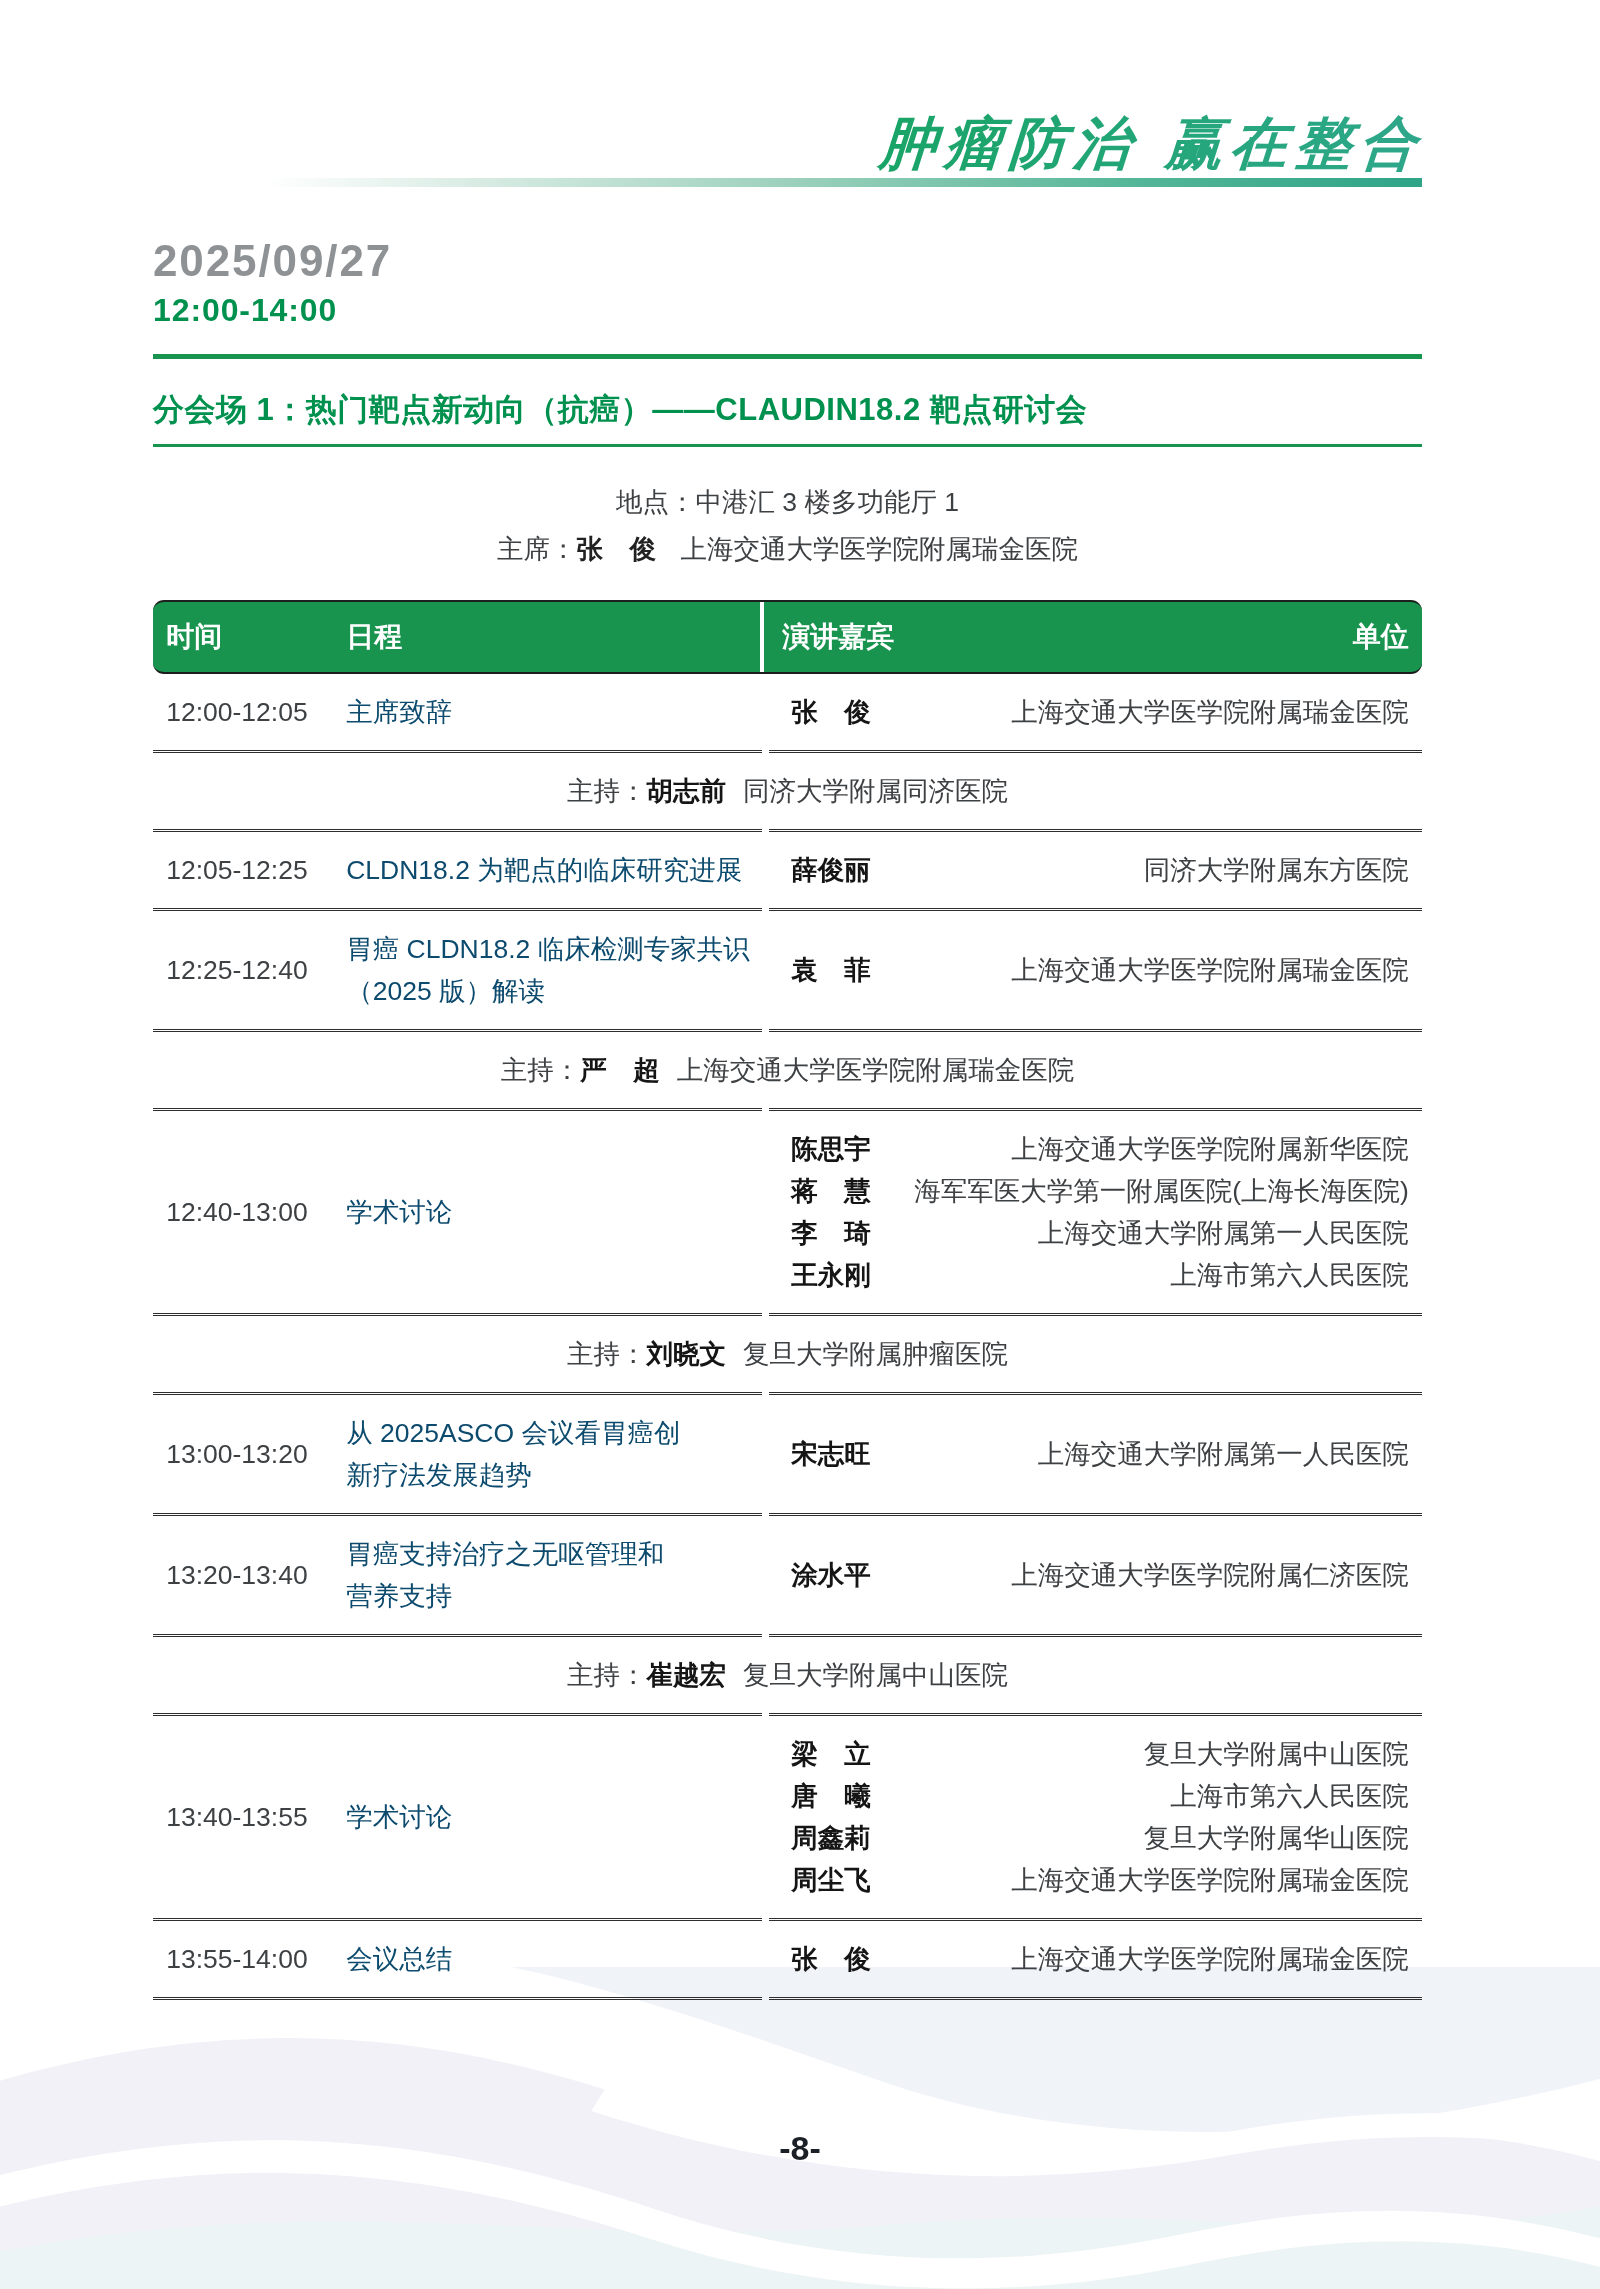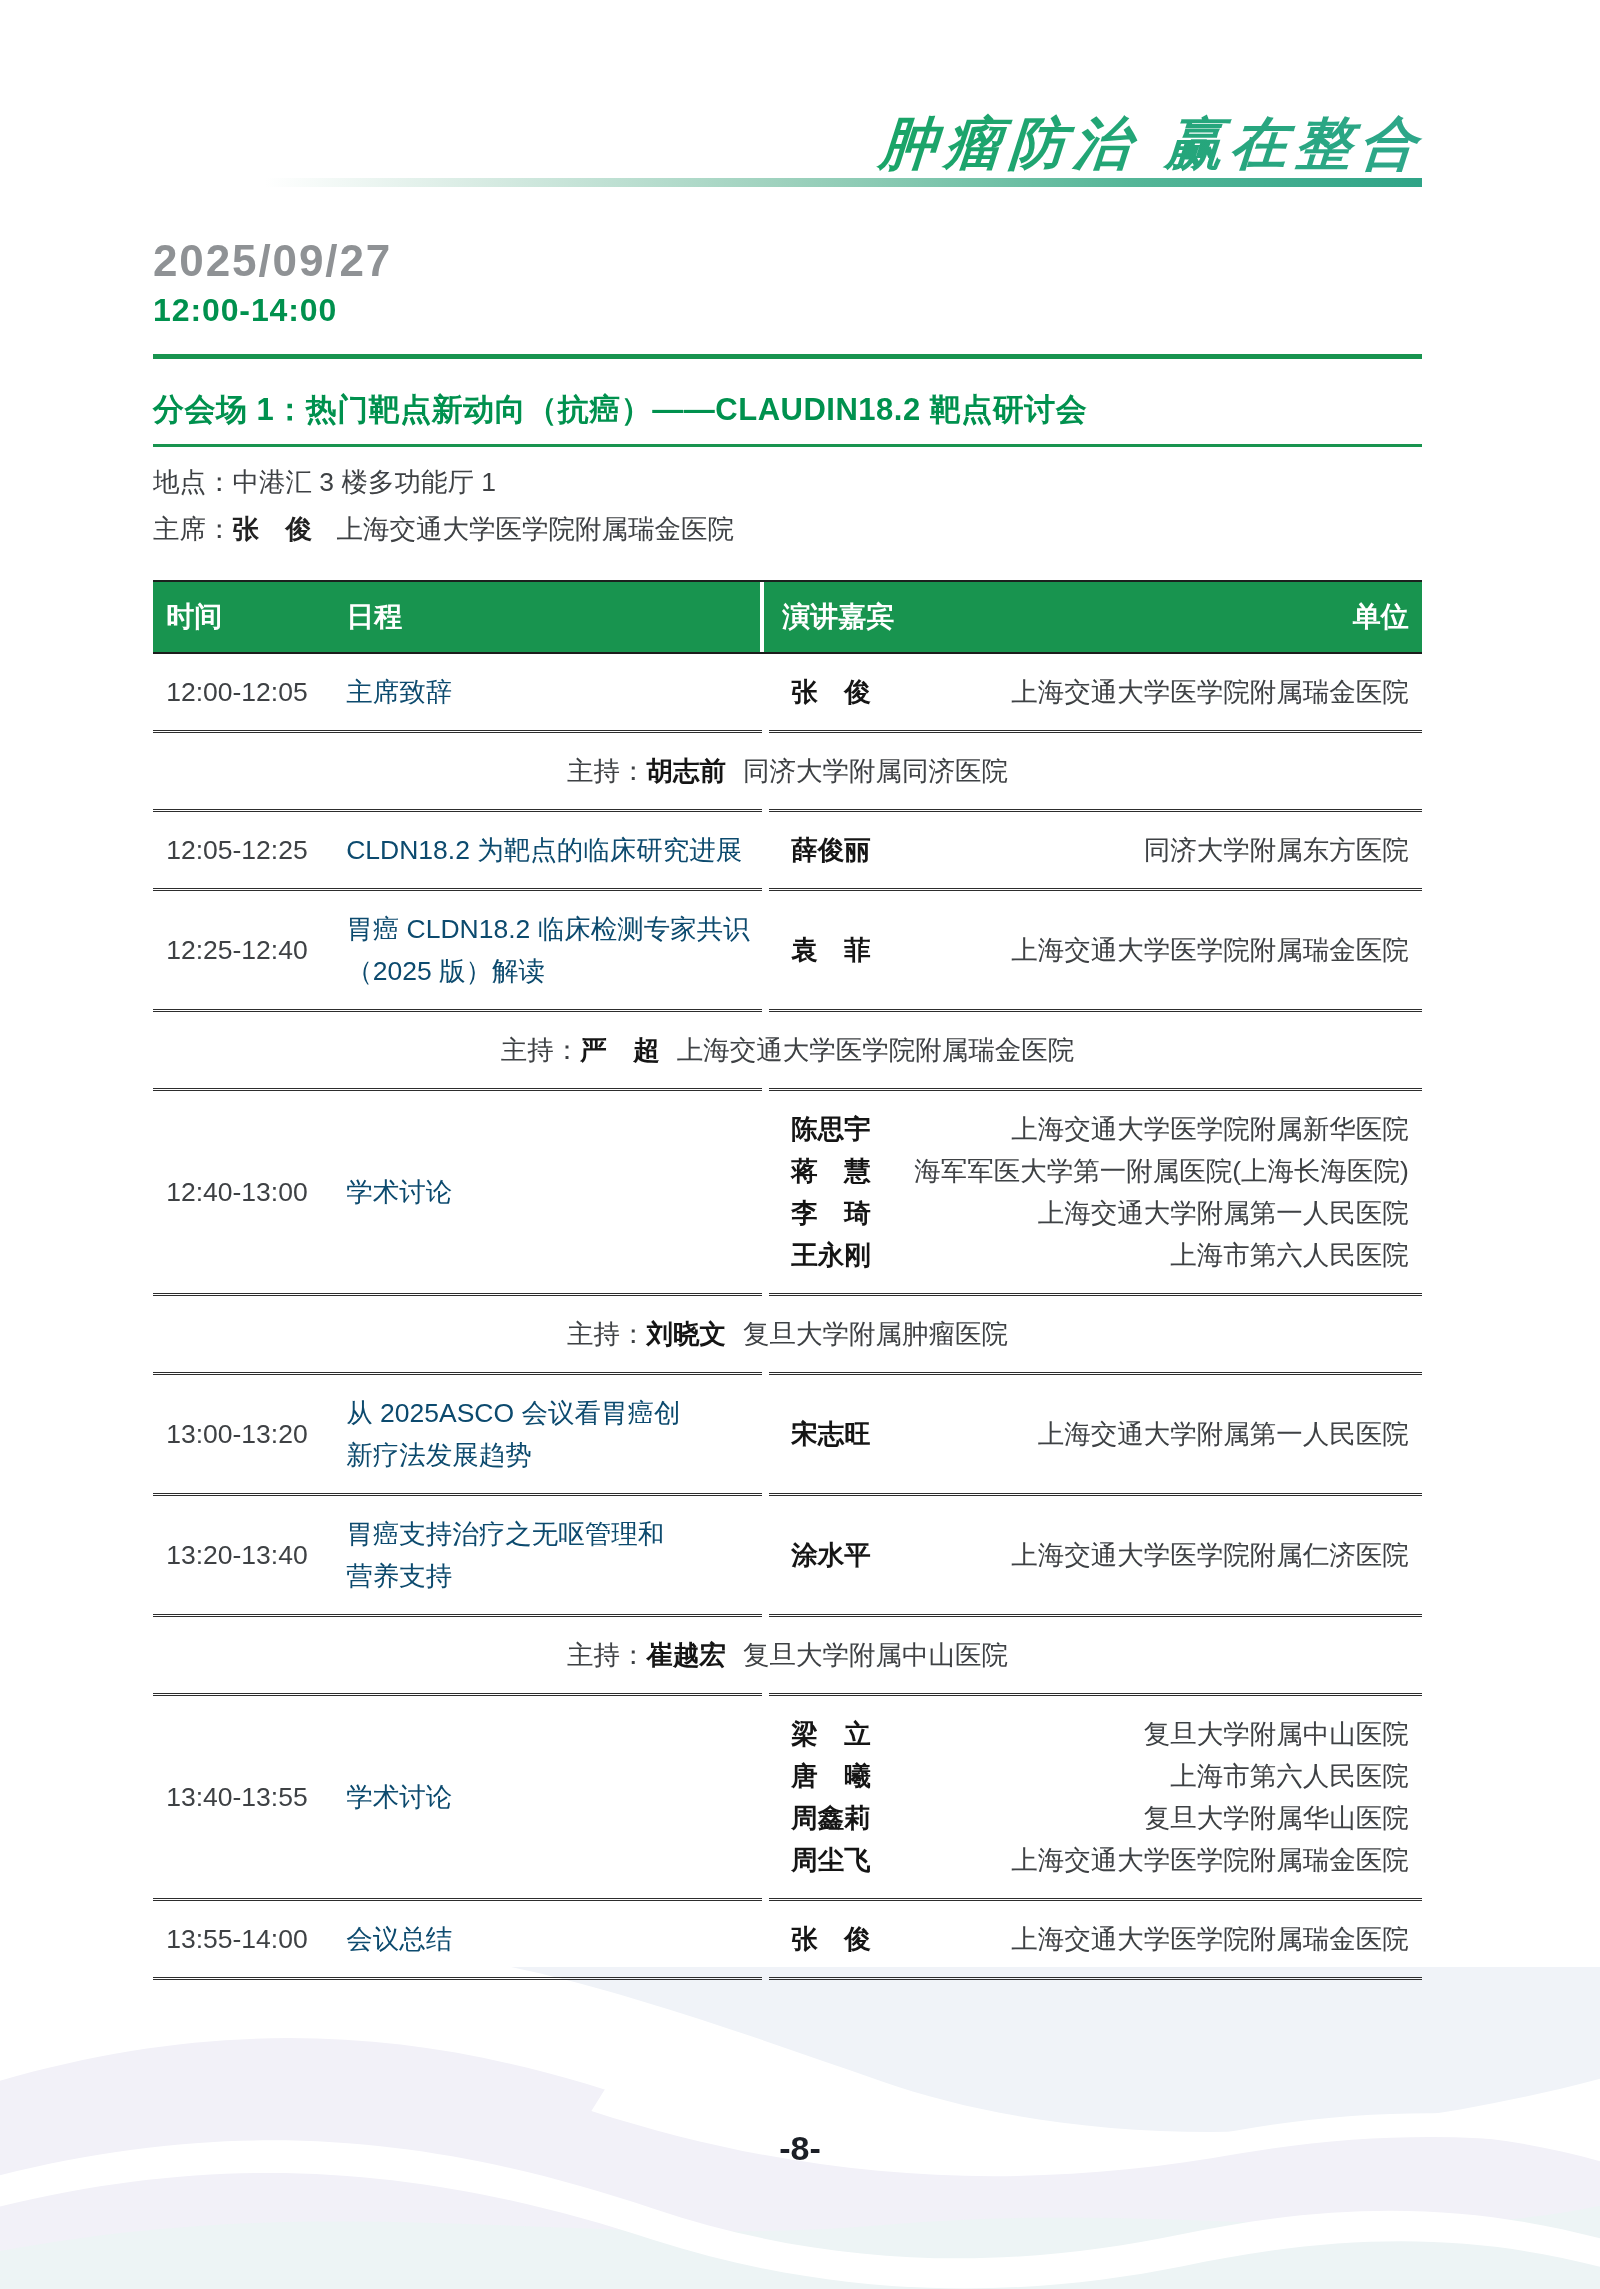--- a/index.html
+++ b/index.html
@@ -34,31 +34,31 @@
   
   .date{margin-top:49px;font-size:44px;font-weight:bold;color:#8f9295;letter-spacing:1.9px;}
   .time-range{margin-top:6px;font-size:32px;font-weight:bold;color:#00914e;letter-spacing:0.9px;}
   .green-rule{height:5.7px;background:#18944f;margin-top:24.6px;}
 
   
   .session-title{margin-top:30px;font-size:31px;font-weight:bold;color:#00914e;letter-spacing:0.5px;}
   .title-rule{height:2.8px;background:#18944f;margin-top:13.2px;}
 
   
-  .meta{margin-top:12px;font-size:26.5px;line-height:47px;color:#3e4144;}
+  .meta{margin-top:32px;font-size:26.5px;line-height:47px;color:#3e4144;text-align:center;}
   .meta .b{font-weight:bold;color:#222;}
   .meta .aff{margin-left:24.6px;}
 
   
   .agenda-table{margin-top:26.5px;}
   .thead{
     position:relative;display:flex;align-items:center;
     background:#18944f;color:#ffffff;font-weight:bold;font-size:28px;
     padding:16px 13.2px;
-    border-top:2.8px solid #1c211e;border-bottom:2.8px solid #1c1c1c;
+    border-top:2.8px solid #1c211e;border-bottom:2.8px solid #1c1c1c;border-radius:11px;
   }
   .thead .h-time{width:180px;flex:none;}
   .thead .h-agenda{width:413px;flex:none;}
   .thead .h-speaker{flex:1;padding-left:23px;}
   .thead .h-unit{flex:none;text-align:right;}
   .thead .v-divider{
     position:absolute;top:0;bottom:0;left:607px;width:3.8px;background:#ffffff;
   }
 
   .row{display:flex;align-items:center;padding:17px 13.2px;font-size:26.5px;}

